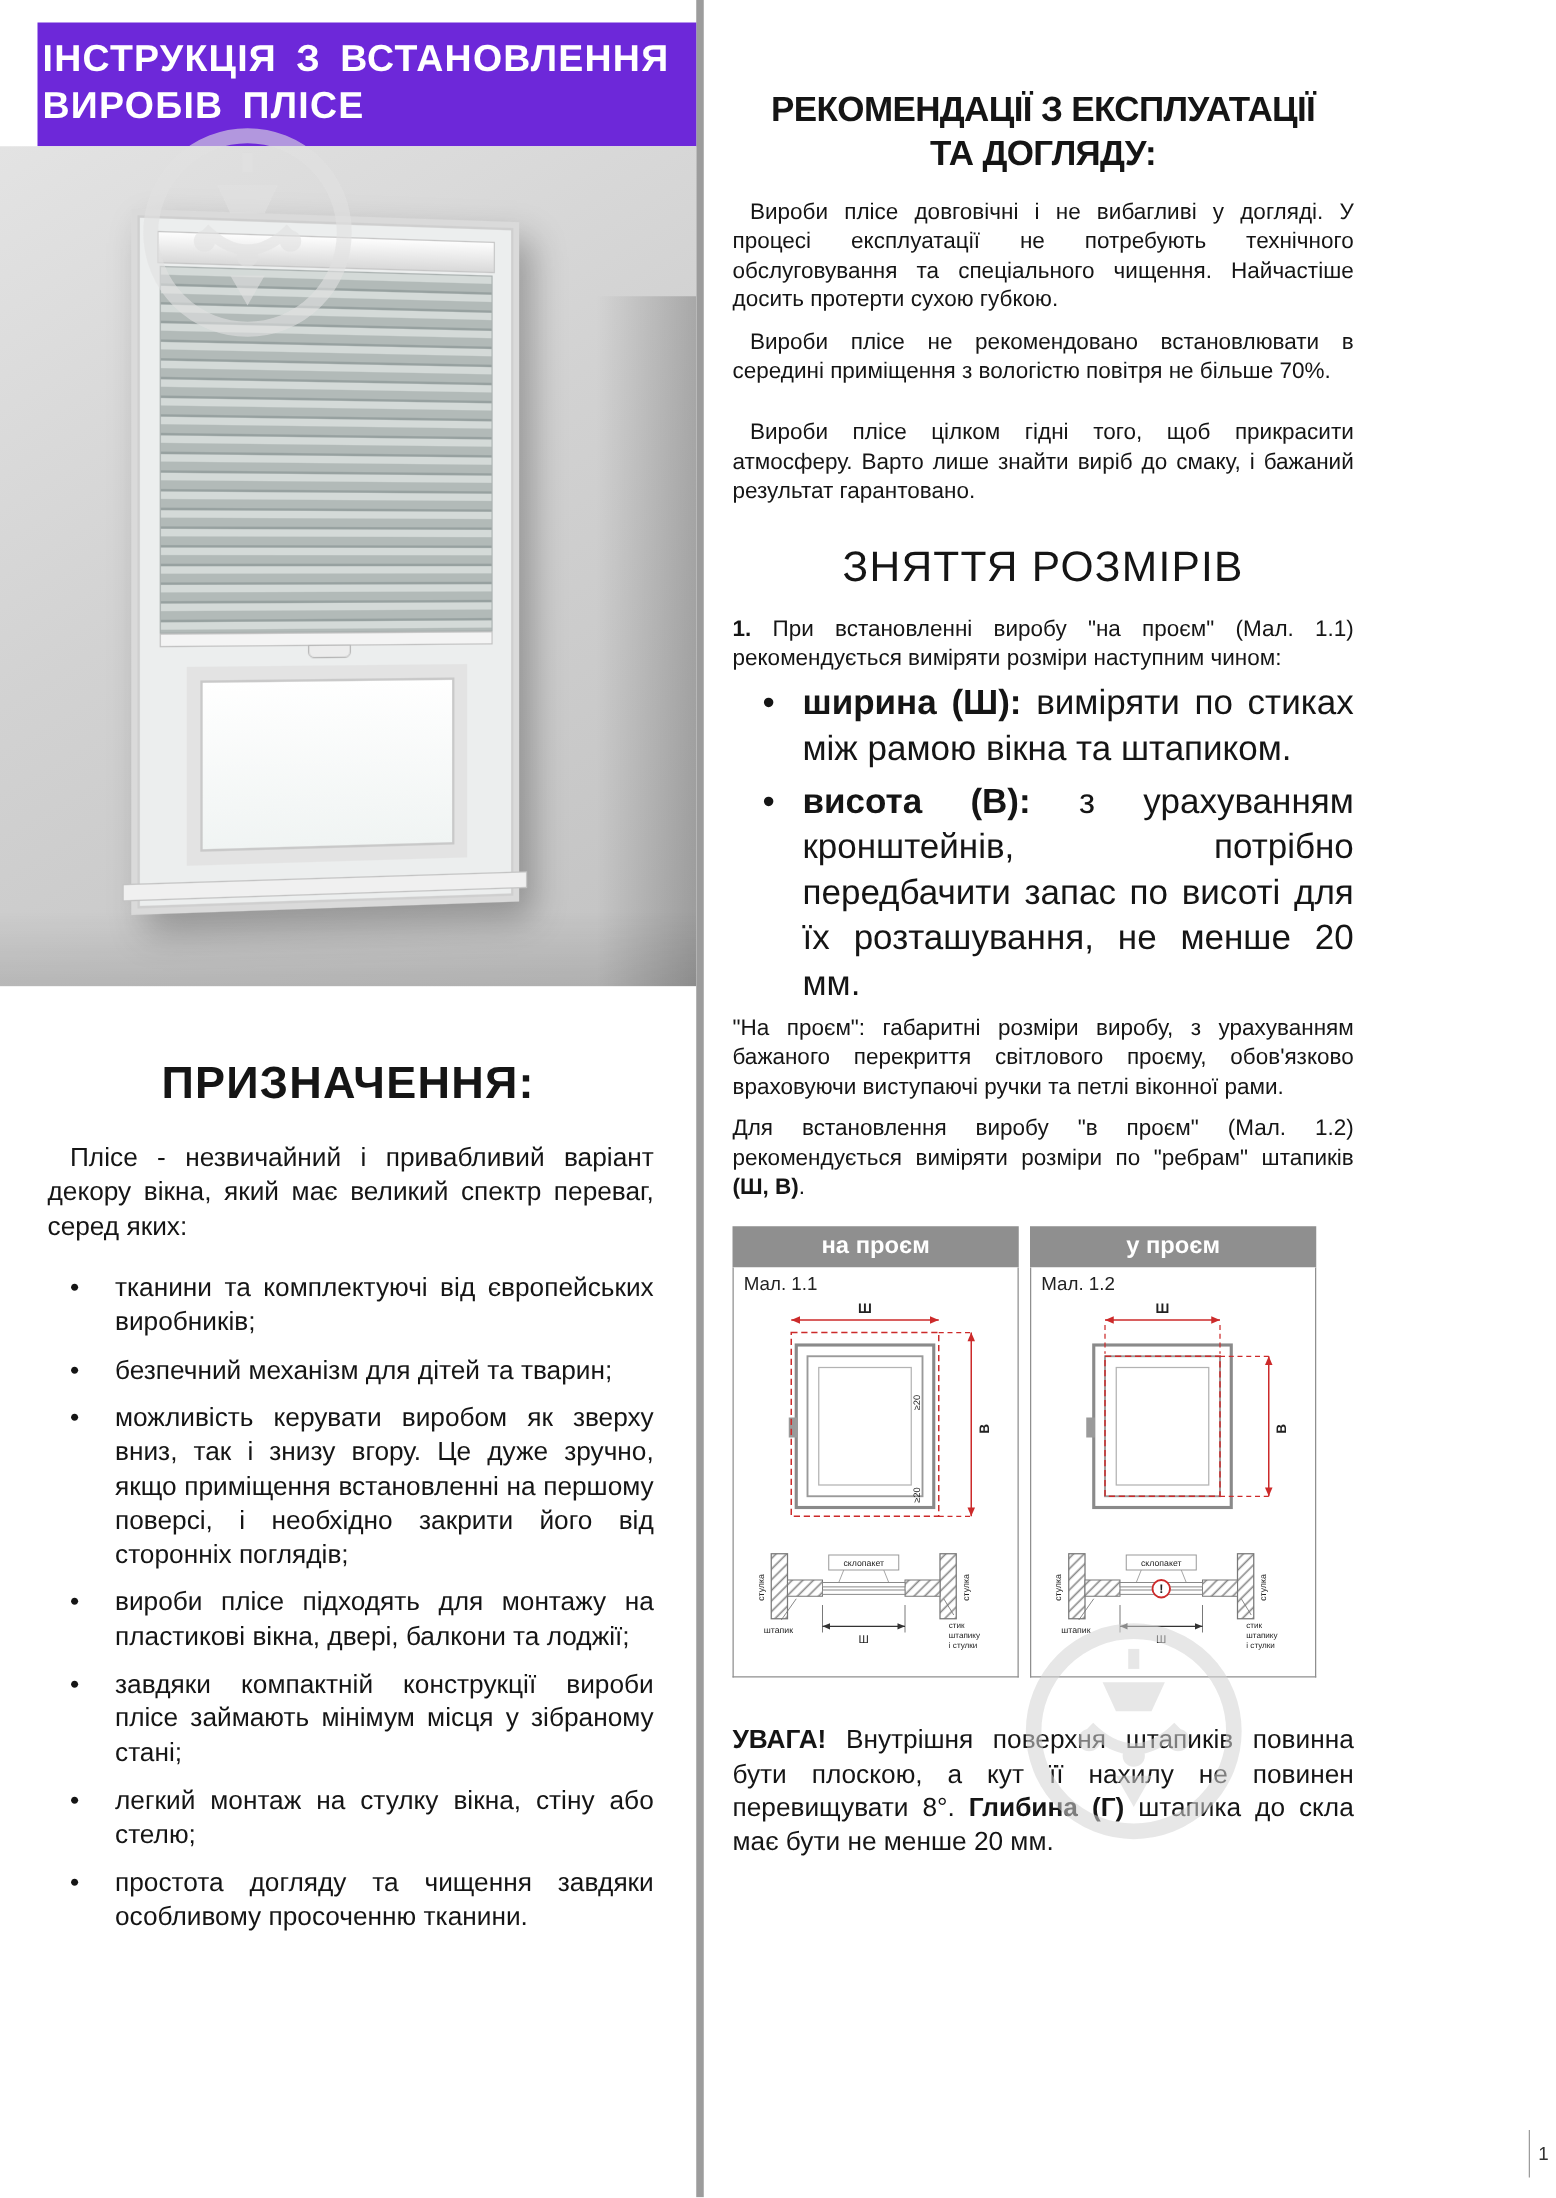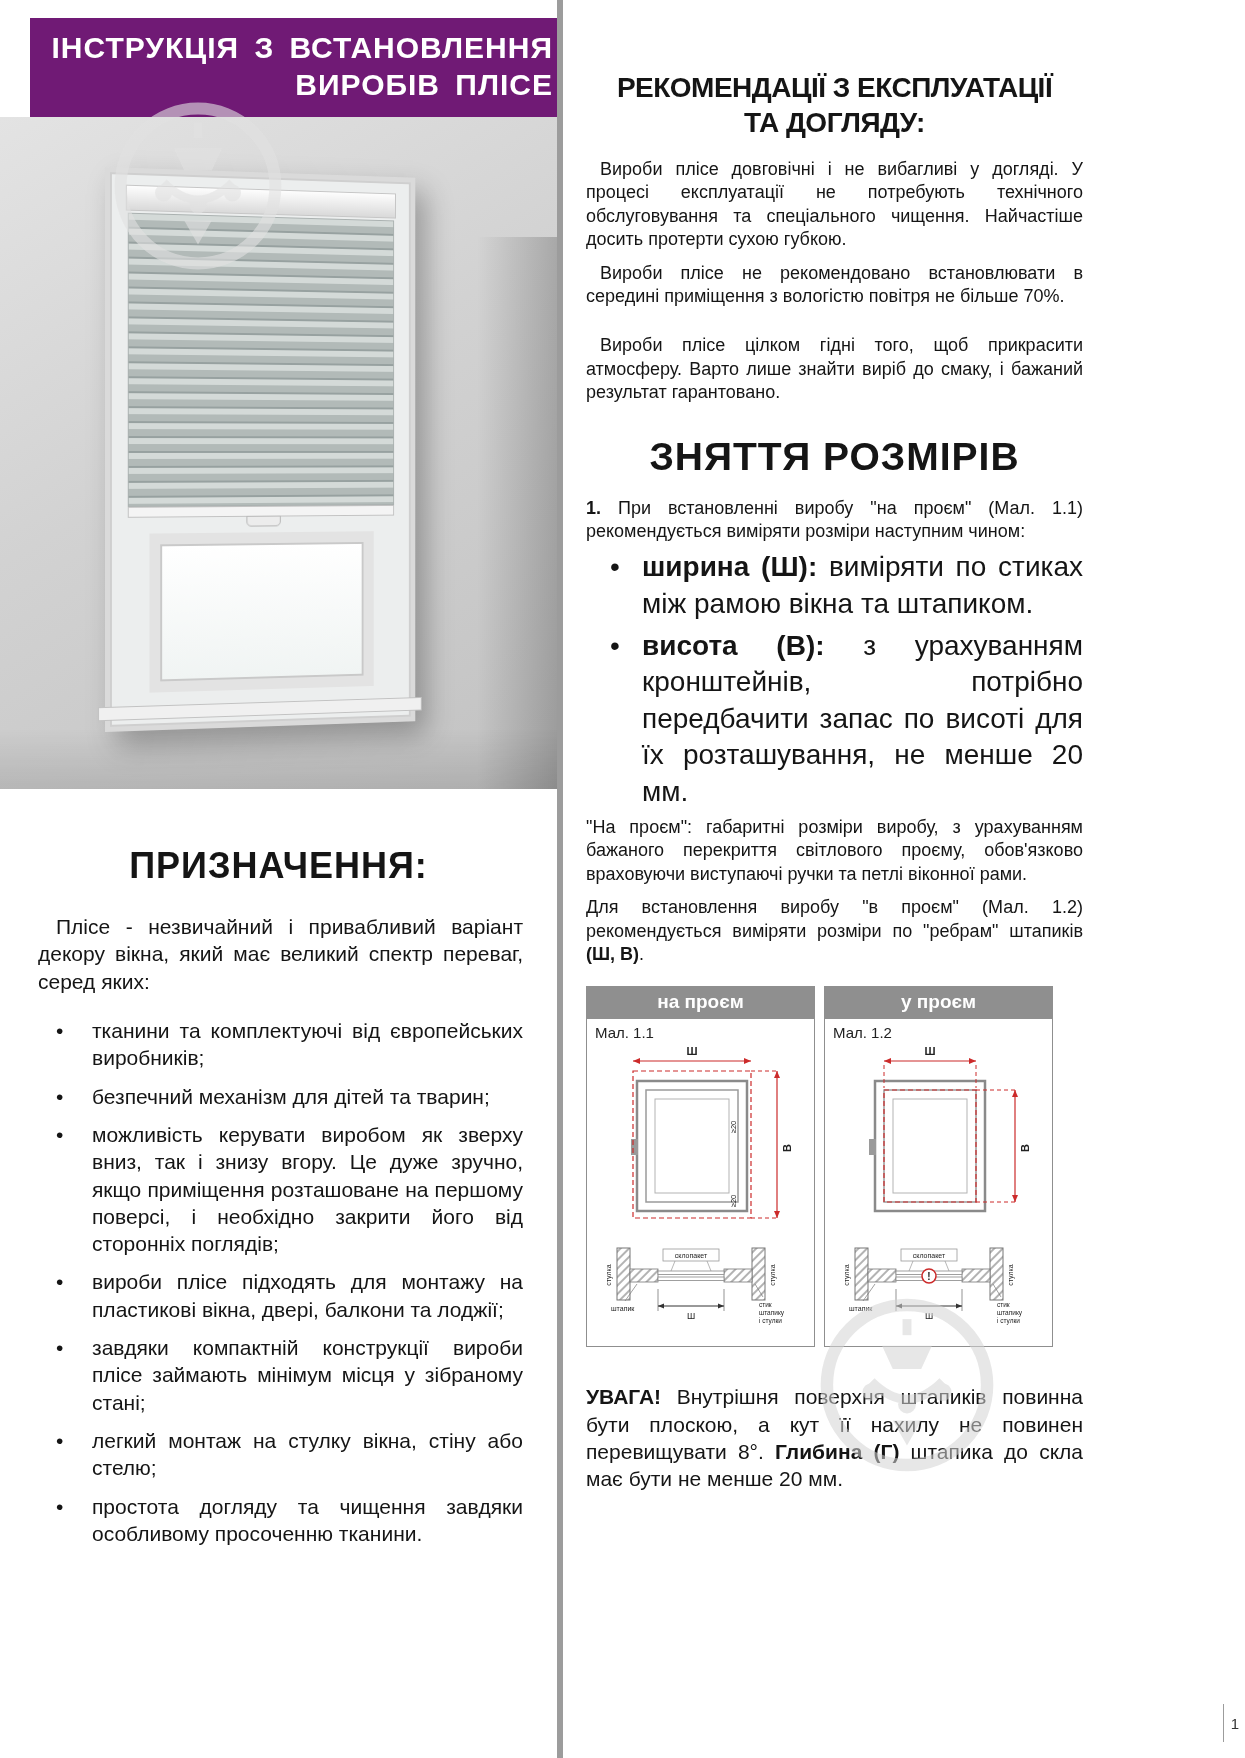--- a/index.html
+++ b/index.html
@@ -5,22 +5,22 @@
   * { margin:0; padding:0; box-sizing:border-box; }
   html,body { background:#ffffff; }
   body { font-family:"Liberation Sans", sans-serif; color:#151515; }
   .page { position:relative; width:1245px; height:1758px; margin:0 auto; background:#ffffff; overflow:hidden; }
 
   
   .divider { position:absolute; left:557px; top:0; width:6px; height:1758px; background:#9c9c9c; }
 
   
   .left-col { position:absolute; left:0; top:0; width:557px; }
-  .header-bar { margin:18px 0 0 30px; width:527px; background:#701a75; color:#fff;
-                text-align:right; padding:12px 4px 14px; font-weight:bold; font-size:30px;
+  .header-bar { margin:18px 0 0 30px; width:527px; background:#6d28d9; color:#fff;
+                text-align:left; padding:12px 4px 14px; font-weight:bold; font-size:30px;
                 line-height:1.22; letter-spacing:1px; word-spacing:6px; }
   .photo { position:relative; width:557px; height:672px; margin-top:0;
            background:linear-gradient(150deg,#e3e3e3 0%,#d2d2d2 45%,#c2c2c2 100%); overflow:hidden; }
   .wall-shadow { position:absolute; right:0; top:120px; width:80px; height:552px;
                  background:linear-gradient(90deg, rgba(0,0,0,0) 0%, rgba(0,0,0,0.20) 100%); }
   .floor-shade { position:absolute; left:0; bottom:0; width:100%; height:60px;
                  background:linear-gradient(180deg, rgba(0,0,0,0) 0%, rgba(0,0,0,0.10) 100%); }
   .window { position:absolute; left:105px; top:50px; width:325px; height:565px;
             background:#eceeee; border:5px solid #dadada;
             box-shadow:12px 14px 28px rgba(0,0,0,.28), inset 0 0 0 2px #cfcfcf;
@@ -45,21 +45,21 @@
   ul.bullets { margin:22px 34px 0 0; padding-left:92px; list-style:none; }
   ul.bullets li { position:relative; margin-bottom:11px; font-size:21px; line-height:1.3; text-align:justify; }
   ul.bullets li::before { content:"•"; position:absolute; left:-36px; top:0; }
 
   
   .right-col { position:absolute; left:586px; top:22px; width:497px; }
   .care-title { font-weight:bold; font-size:28px; letter-spacing:-0.5px; text-align:center; line-height:1.25;margin-top:48px; }
   p.body { font-size:18px; line-height:1.3; text-align:justify; margin-top:10px; }
   p.indent { text-indent:14px; }
   p.gap { margin-top:26px; }
-  .measure-title { font-size:39px; font-weight:bold; text-align:center; margin:30px 0 18px; letter-spacing:1px; }
+  .measure-title { font-size:34px; font-weight:normal; text-align:center; margin:30px 0 18px; letter-spacing:1px; }
   ul.mbullets { margin:6px 0 0 0; padding-left:56px; list-style:none; }
   ul.mbullets li { position:relative; margin-bottom:6px; font-size:28px; line-height:1.3; text-align:justify; }
   ul.mbullets li::before { content:"•"; position:absolute; left:-32px; top:0; }
 
   .figures { display:flex; gap:9px; margin-top:20px; }
   .fig { width:229px; }
   .fig-header { background:#8f8f8f; color:#fff; font-weight:bold; font-size:19px;
                 text-align:center; padding:5px 0 6px; }
   .fig-body { position:relative; border:1px solid #8f8f8f; border-top:none; height:328px; background:#fff; }
   .fig-caption { position:absolute; top:5px; left:8px; font-size:15px; color:#222; }
@@ -120,21 +120,21 @@
       </div>
       <div class="wall-shadow"></div>
       <div class="floor-shade"></div>
     </div>
 
     <h2 class="purpose-title">ПРИЗНАЧЕННЯ:</h2>
     <p class="intro">Плісе - незвичайний і привабливий варіант декору вікна, який має великий спектр переваг, серед яких:</p>
     <ul class="bullets">
       <li>тканини та комплектуючі від європейських виробників;</li>
       <li>безпечний механізм для дітей та тварин;</li>
-      <li>можливість керувати виробом як зверху вниз, так і знизу вгору. Це дуже зручно, якщо приміщення розташоване на першому поверсі, і необхідно закрити його від сторонніх поглядів;</li>
+      <li>можливість керувати виробом як зверху вниз, так і знизу вгору. Це дуже зручно, якщо приміщення встановленні на першому поверсі, і необхідно закрити його від сторонніх поглядів;</li>
       <li>вироби плісе підходять для монтажу на пластикові вікна, двері, балкони та лоджії;</li>
       <li>завдяки компактній конструкції вироби плісе займають мінімум місця у зібраному стані;</li>
       <li>легкий монтаж на стулку вікна, стіну або стелю;</li>
       <li>простота догляду та чищення завдяки особливому просоченню тканини.</li>
     </ul>
   </div>
 
   <div class="right-col">
     <h2 class="care-title">
       <div>РЕКОМЕНДАЦІЇ З ЕКСПЛУАТАЦІЇ</div>

